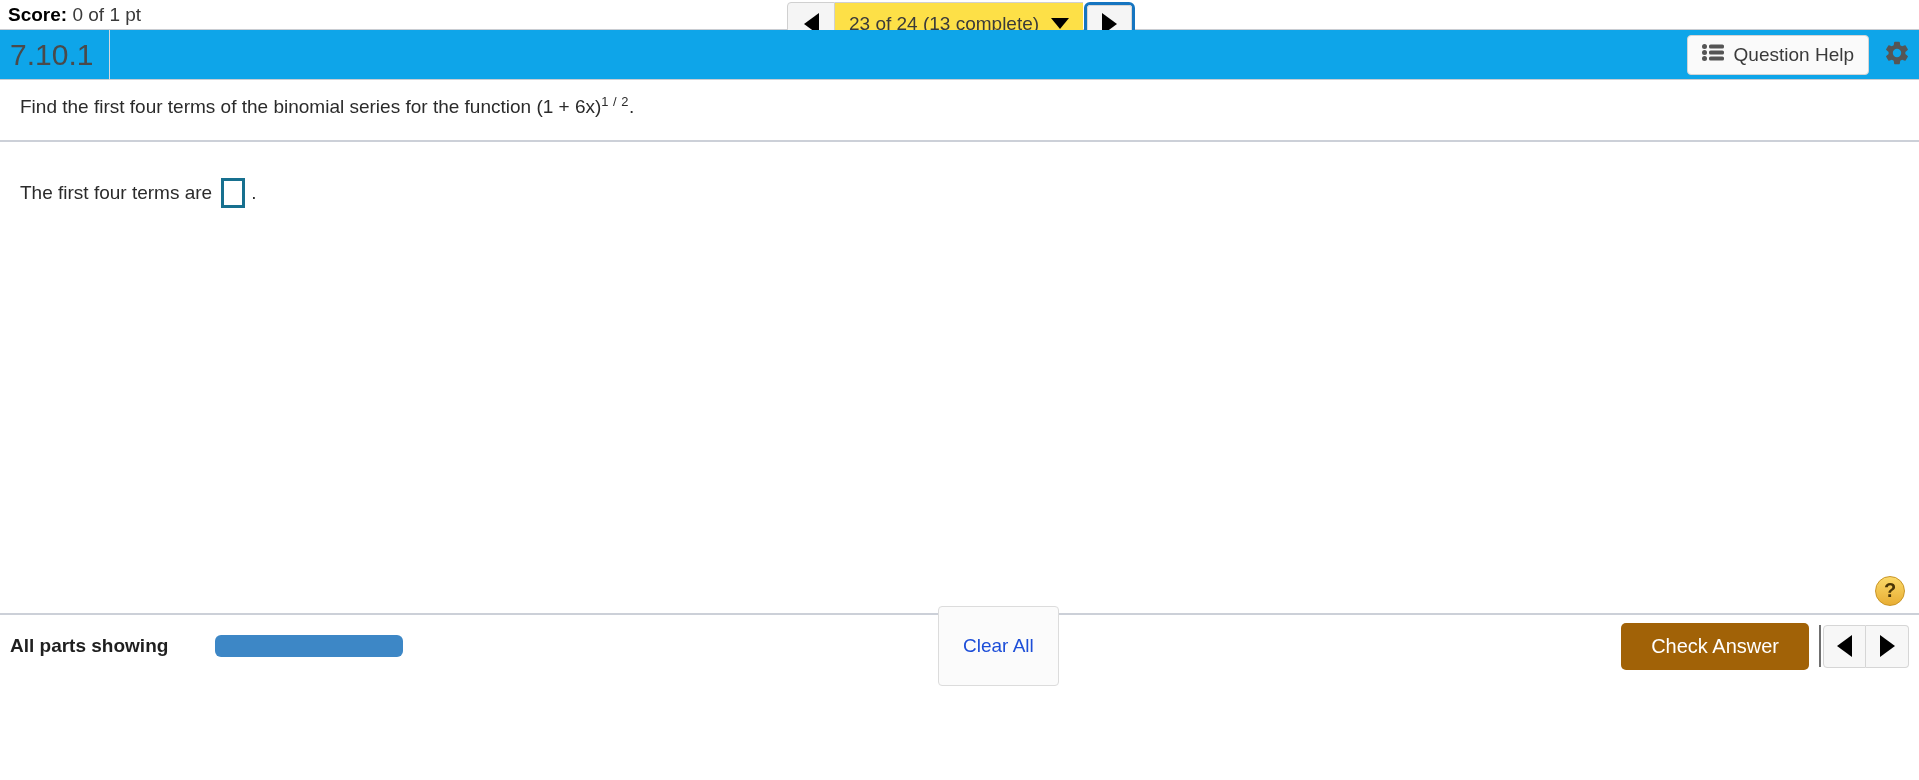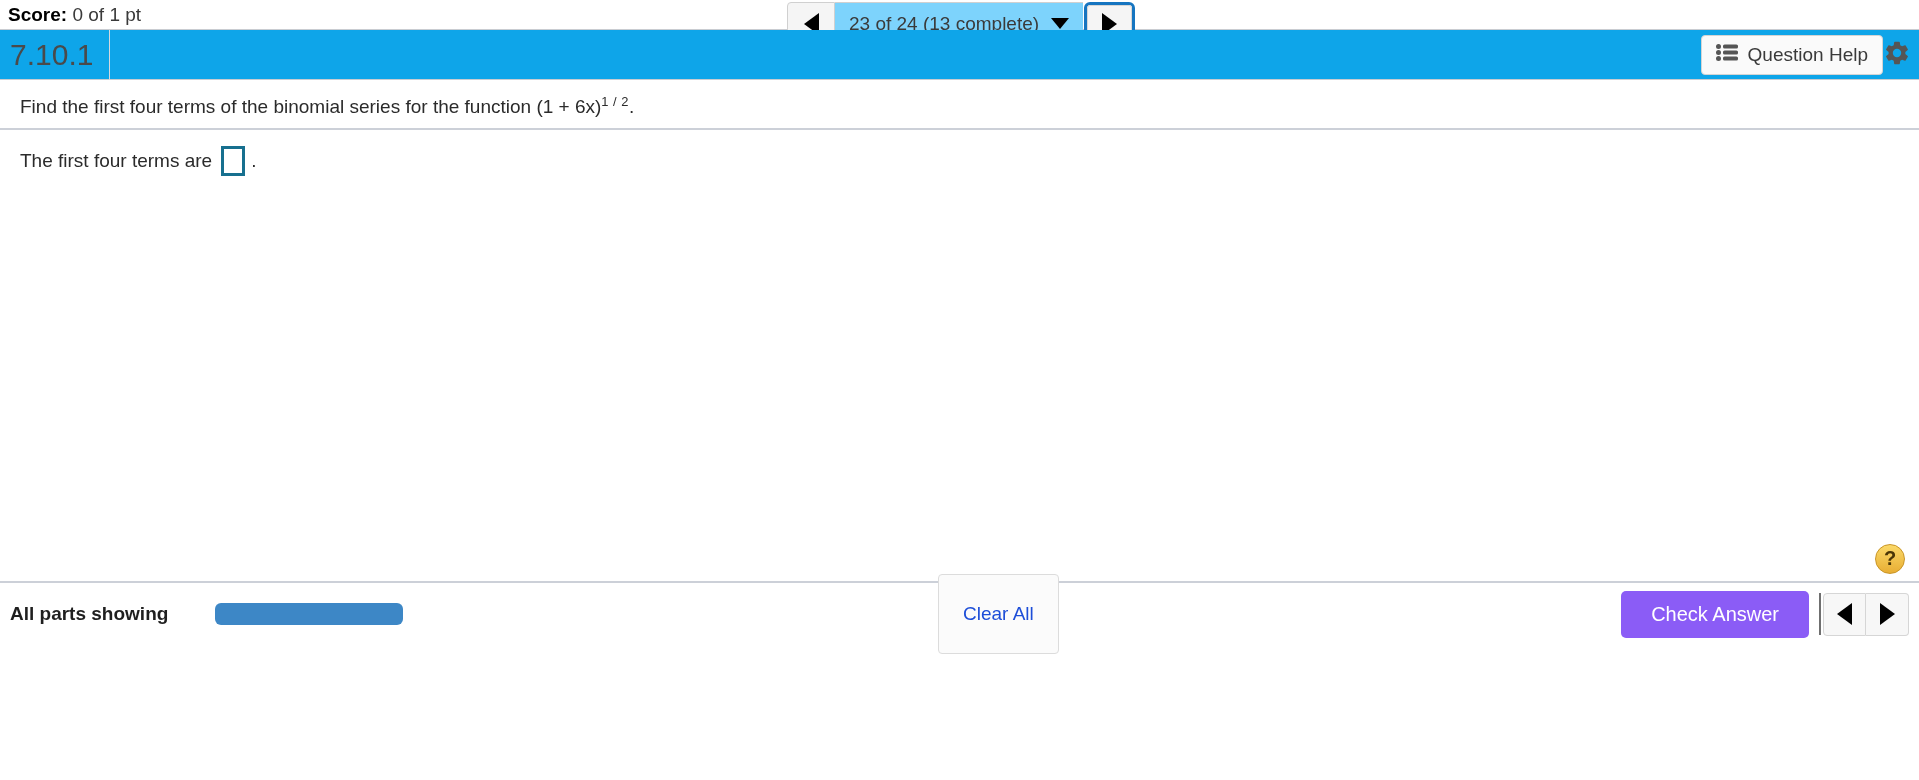--- a/index.html
+++ b/index.html
@@ -54,21 +54,21 @@
     background: #f5f5f5;
     border: 1px solid #d0d0d0;
     display: flex;
     align-items: center;
     justify-content: center;
     cursor: pointer;
   }
   .qnav-btn.prev { border-radius: 4px 0 0 4px; }
   .qnav-select {
     min-width: 246px;
-    background: #7dd3fc;
+    background: #fde047;
     border: 1px solid #d0d0d0;
     border-left: none;
     border-right: none;
     display: flex;
     align-items: center;
     justify-content: center;
     gap: 12px;
     padding: 0 14px;
     font-size: 19px;
     color: #3a3a3a;
@@ -126,55 +126,57 @@
     display: flex;
     align-items: center;
   }
   .idrow-right {
     position: absolute;
     right: 8px;
     top: 50%;
     transform: translateY(-50%);
     display: flex;
     align-items: center;
+    gap: 14px;
   }
   .qhelp {
     display: flex;
     align-items: center;
     gap: 10px;
     border: 1px solid #d4d4d4;
     border-radius: 4px;
     background: #fafafa;
     padding: 8px 14px;
     font-size: 19px;
     color: #3a3a3a;
     cursor: pointer;
     white-space: nowrap;
   }
   .list-icon { display: block; }
   .gear-icon { display: block; cursor: pointer; }
 
   
   .prompt {
-    padding: 14px 0 10px 20px;
+    padding: 14px 0 22px 20px;
     font-size: 19px;
     color: #2b2b2b;
   }
   .sep {
     height: 2px;
     background: #ccd0d8;
     width: 100%;
   }
   .answer-line {
     padding: 16px 0 0 20px;
     font-size: 19px;
     color: #2b2b2b;
     display: flex;
     align-items: center;
     gap: 0;
+    margin-top: 20px;
   }
   .ans-box {
     display: inline-block;
     width: 24px;
     height: 30px;
     border: 3px solid #17708f;
     background: #fff;
     margin: 0 6px 0 9px;
     vertical-align: middle;
     cursor: text;
@@ -255,21 +257,21 @@
     border-radius: 4px;
     cursor: pointer;
     margin-left: 32px;
   }
   .check-answer {
     position: absolute;
     right: 110px;
     padding: 12px 30px;
     font-size: 20px;
     color: #ffffff;
-    background: #8b5cf6;
+    background: #a16207;
     border: none;
     border-radius: 5px;
     cursor: pointer;
     white-space: nowrap;
   }
   .divider-v {
     position: absolute;
     right: 98px;
     width: 2px;
     height: 42px;

